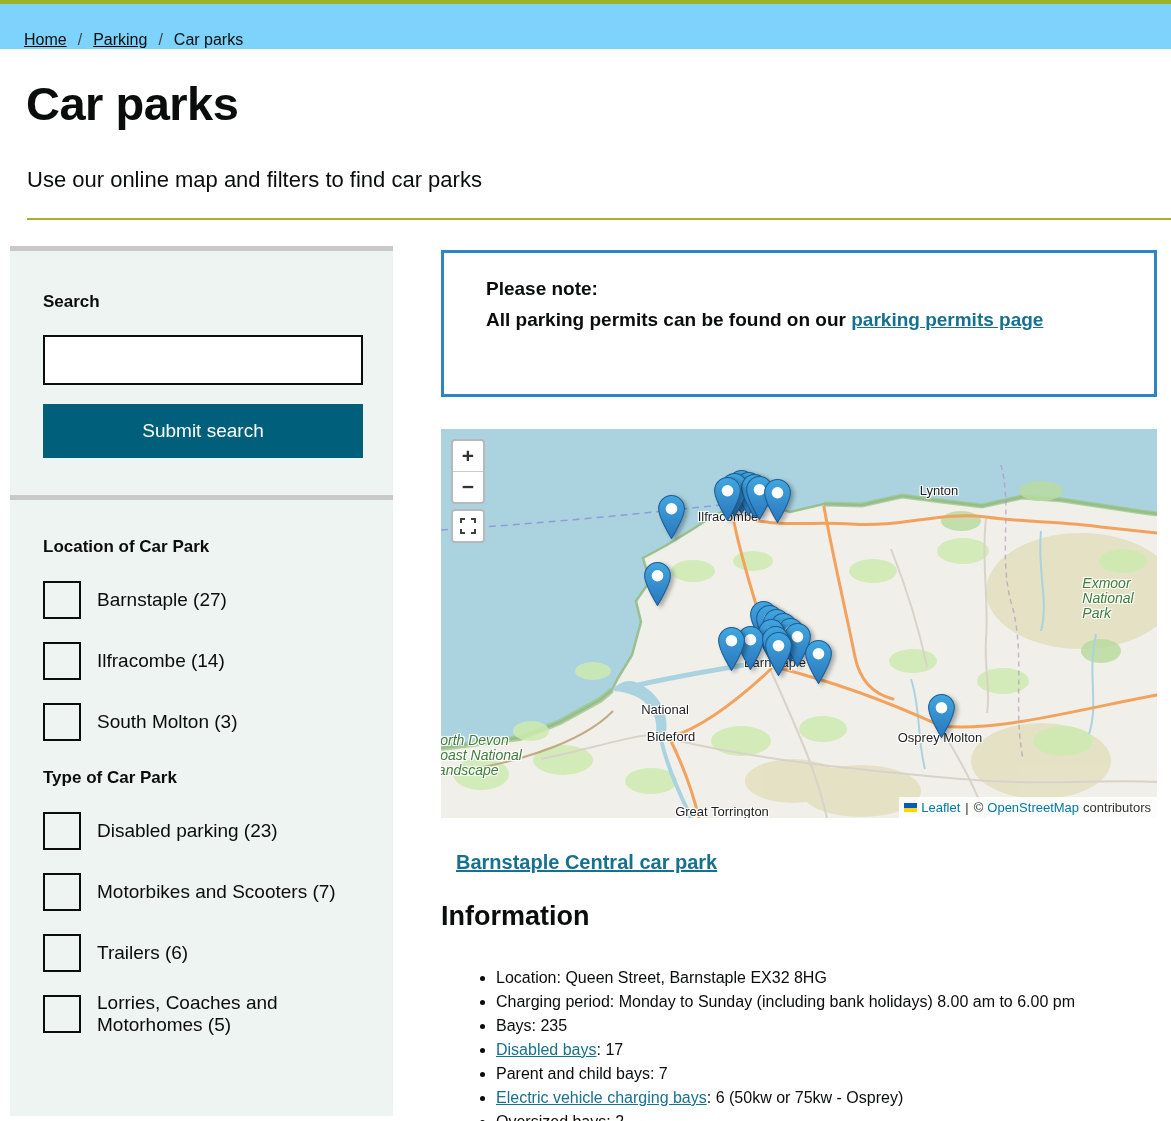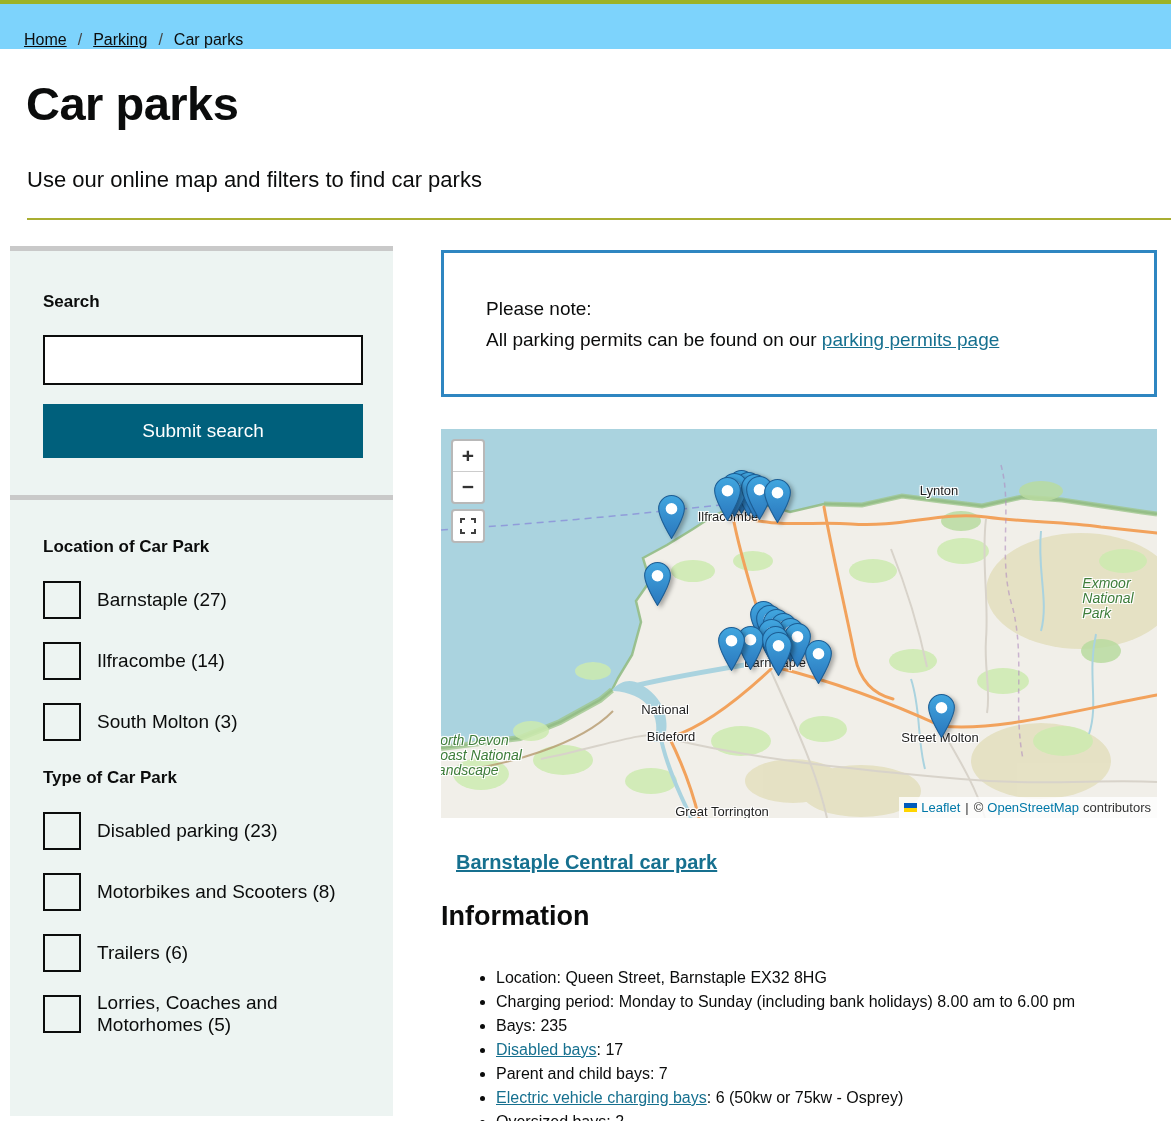--- a/index.html
+++ b/index.html
@@ -38,21 +38,21 @@
     font-size:19px;font-family:inherit;cursor:pointer;}
   .filter-heading{font-size:17px;font-weight:bold;margin:27px 0 24px 0;}
   #panel-filters .filter-group:first-child .filter-heading{margin-top:37px;}
   .filter-row{display:flex;align-items:center;height:38px;margin-bottom:23px;}
   .filter-checkbox{appearance:none;-webkit-appearance:none;width:38px;height:38px;border:2px solid #0b0c0c;
     background:transparent;margin:0;flex:none;cursor:pointer;border-radius:0;}
   .filter-label{font-size:19px;margin-left:16px;cursor:pointer;}
   
   #main{position:absolute;left:441px;top:0;width:716px;height:1121px;}
   #notice{position:absolute;left:0;top:250px;width:716px;height:147px;border:3px solid var(--notice-border-blue);
-    box-sizing:border-box;padding:40px 30px 0 42px;font-size:19px;font-weight:normal;line-height:31px;}
+    box-sizing:border-box;padding:20px 30px 0 42px;font-size:19px;font-weight:bold;line-height:31px;}
   #notice a{color:var(--link-teal);text-decoration:underline;cursor:pointer;}
   
   #map{position:absolute;left:0;top:429px;width:716px;height:389px;background:#aad3df;overflow:hidden;cursor:grab;}
   #map svg.basemap{position:absolute;left:0;top:0;}
   .map-town{position:absolute;transform:translate(-50%,-50%);font-size:13px;color:#1e1e1e;white-space:nowrap;z-index:3;
     text-shadow:-1px -1px 0 #fff,1px -1px 0 #fff,-1px 1px 0 #fff,1px 1px 0 #fff,0 0 3px #fff;}
   .map-area{position:absolute;transform:translateX(-50%);font-size:14px;font-style:italic;color:#3e7d3a;z-index:2;
     line-height:15px;text-align:left;white-space:nowrap;
     text-shadow:-1px -1px 0 #fff,1px -1px 0 #fff,-1px 1px 0 #fff,1px 1px 0 #fff,0 0 3px #fff;}
   .marker{position:absolute;width:27px;height:44px;z-index:4;filter:drop-shadow(3px 2px 2px rgba(0,0,0,0.3));cursor:pointer;}
@@ -115,21 +115,21 @@
       </div>
     </div>
     <div class="filter-group">
       <div class="filter-heading">Type of Car Park</div>
       <div class="filter-row">
         <input class="filter-checkbox" type="checkbox" style="">
         <span class="filter-label">Disabled parking (23)</span>
       </div>
       <div class="filter-row">
         <input class="filter-checkbox" type="checkbox" style="">
-        <span class="filter-label">Motorbikes and Scooters (8)</span>
+        <span class="filter-label">Motorbikes and Scooters (7)</span>
       </div>
       <div class="filter-row">
         <input class="filter-checkbox" type="checkbox" style="">
         <span class="filter-label">Trailers (6)</span>
       </div>
       <div class="filter-row">
         <input class="filter-checkbox" type="checkbox" style="">
         <span class="filter-label">Lorries, Coaches and Motorhomes (5)</span>
       </div>
     </div>
@@ -212,21 +212,21 @@
       <path d="M0,345 C70,336 140,315 172,282" stroke="#b59a6e" stroke-width="2" fill="none" opacity="0.8"></path>
     </svg>
 
     <div id="map-labels">
         <div class="map-town" style="left: 498px; top: 61px;">Lynton</div>
         <div class="map-town" style="left: 287px; top: 87px;">Ilfracombe</div>
         <div class="map-town" style="left: 334px; top: 233px;">Barnstaple</div>
         <div class="map-town" style="left: 224px; top: 280px;">National</div>
         <div class="map-town" style="left: 230px; top: 307px;">Bideford</div>
         <div class="map-town" style="left: 281px; top: 382px;">Great Torrington</div>
-        <div class="map-town" style="left: 499px; top: 308px;">Street Molton</div>
+        <div class="map-town" style="left: 499px; top: 308px;">Osprey Molton</div>
         <div class="map-area" style="left: 667px; top: 147px;">
           <div>Exmoor</div>
           <div>National</div>
           <div>Park</div>
         </div>
         <div class="map-area" style="left: 35px; top: 304px;">
           <div>North Devon</div>
           <div>Coast National</div>
           <div>Landscape</div>
         </div>

